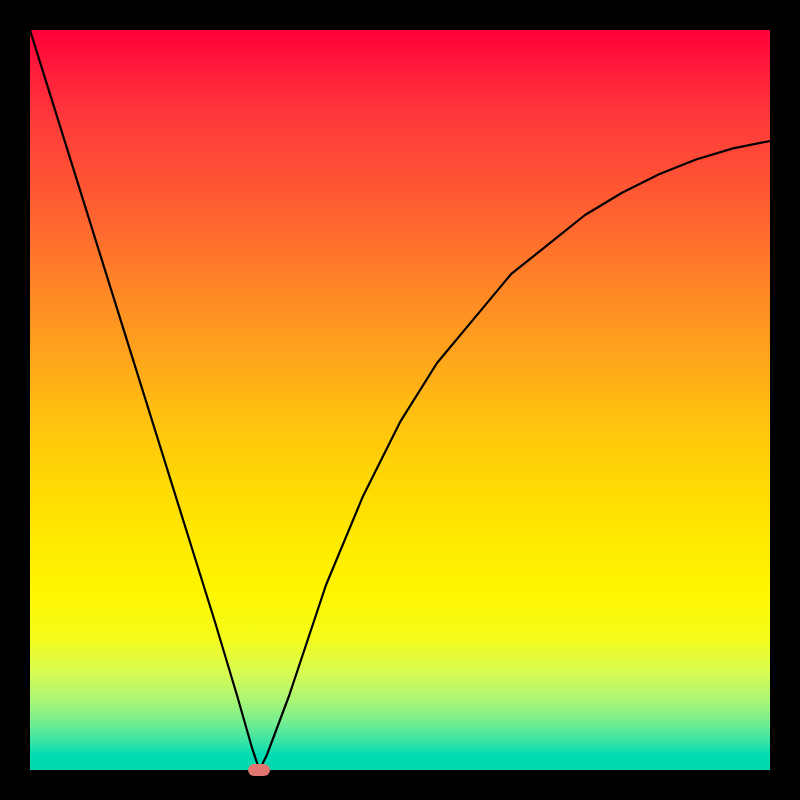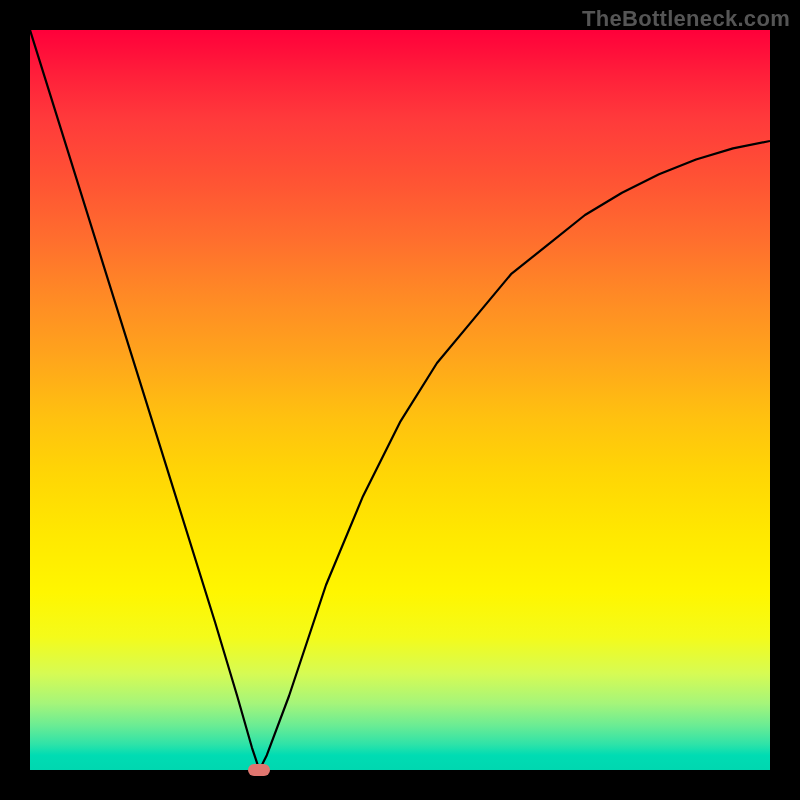--- a/index.html
+++ b/index.html
@@ -69,21 +69,20 @@
     border-radius: 6px;
     background: #e0766f;
     z-index: 2;
     transform: translate(-50%, -50%);
   }
 </style>
 </head>
 <body>
 <div class="container">
 
-  <div class="watermark">TheBottleneck.com</div>
 
   <div class="plot-area"></div>
 
   <svg class="curve" viewBox="0 0 740 740" preserveAspectRatio="none">
     <path id="curve-path" fill="none" stroke="#000000" stroke-width="2.2" stroke-linejoin="round" d="M0.00 0.00 L37.00 118.40 L74.00 236.80 L111.00 355.20 L148.00 473.60 L185.00 592.00 L207.20 666.00 L222.00 717.80 L229.40 740.00 L236.80 725.20 L259.00 666.00 L296.00 555.00 L333.00 466.20 L370.00 392.20 L407.00 333.00 L444.00 288.60 L481.00 244.20 L518.00 214.60 L555.00 185.00 L592.00 162.80 L629.00 144.30 L666.00 129.50 L703.00 118.40 L740.00 111.00"></path>
   </svg>
 
   <div id="marker" class="marker" style="left: 259.4px; top: 770px; background: rgb(224, 118, 111);"></div>
 
 </div>

